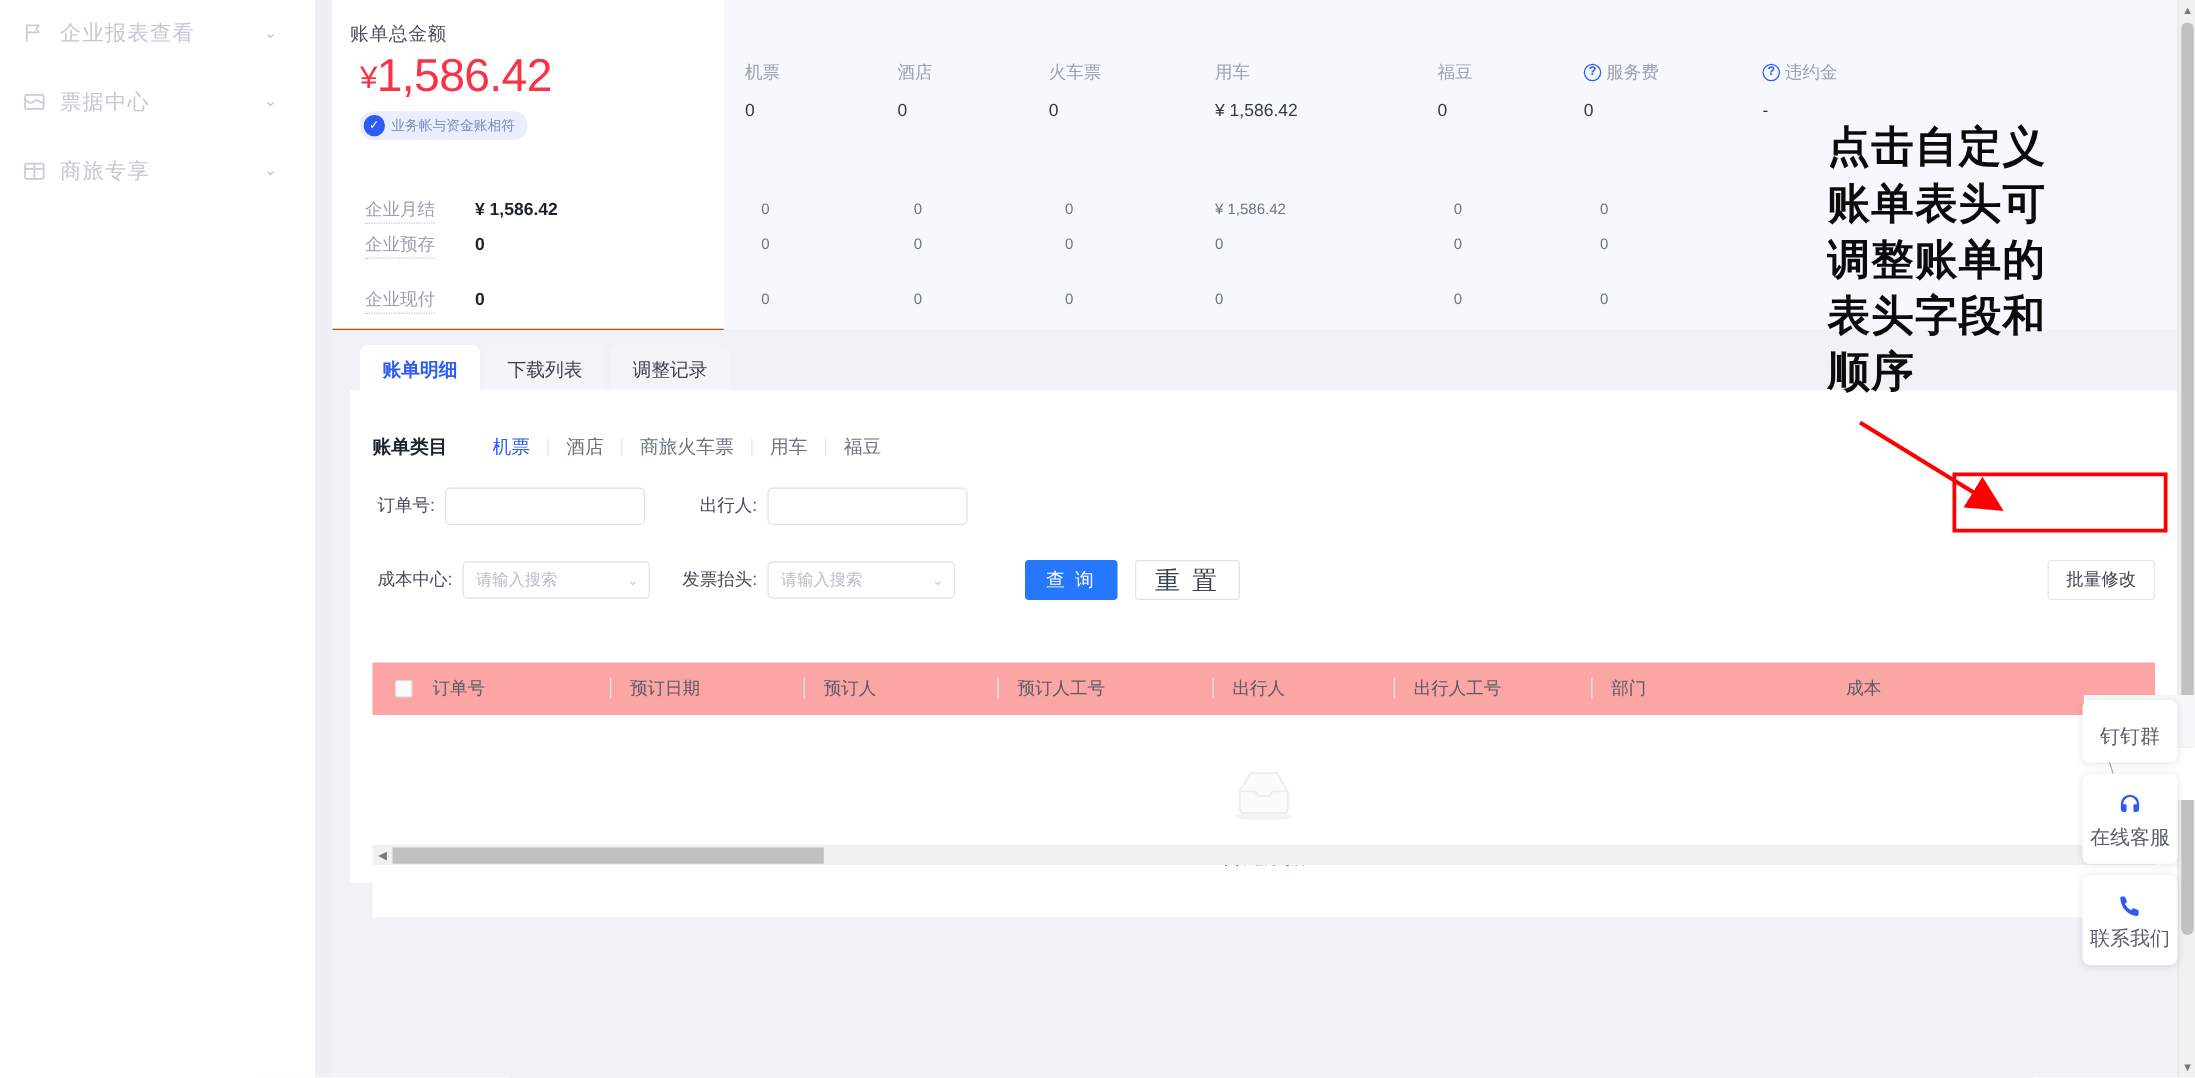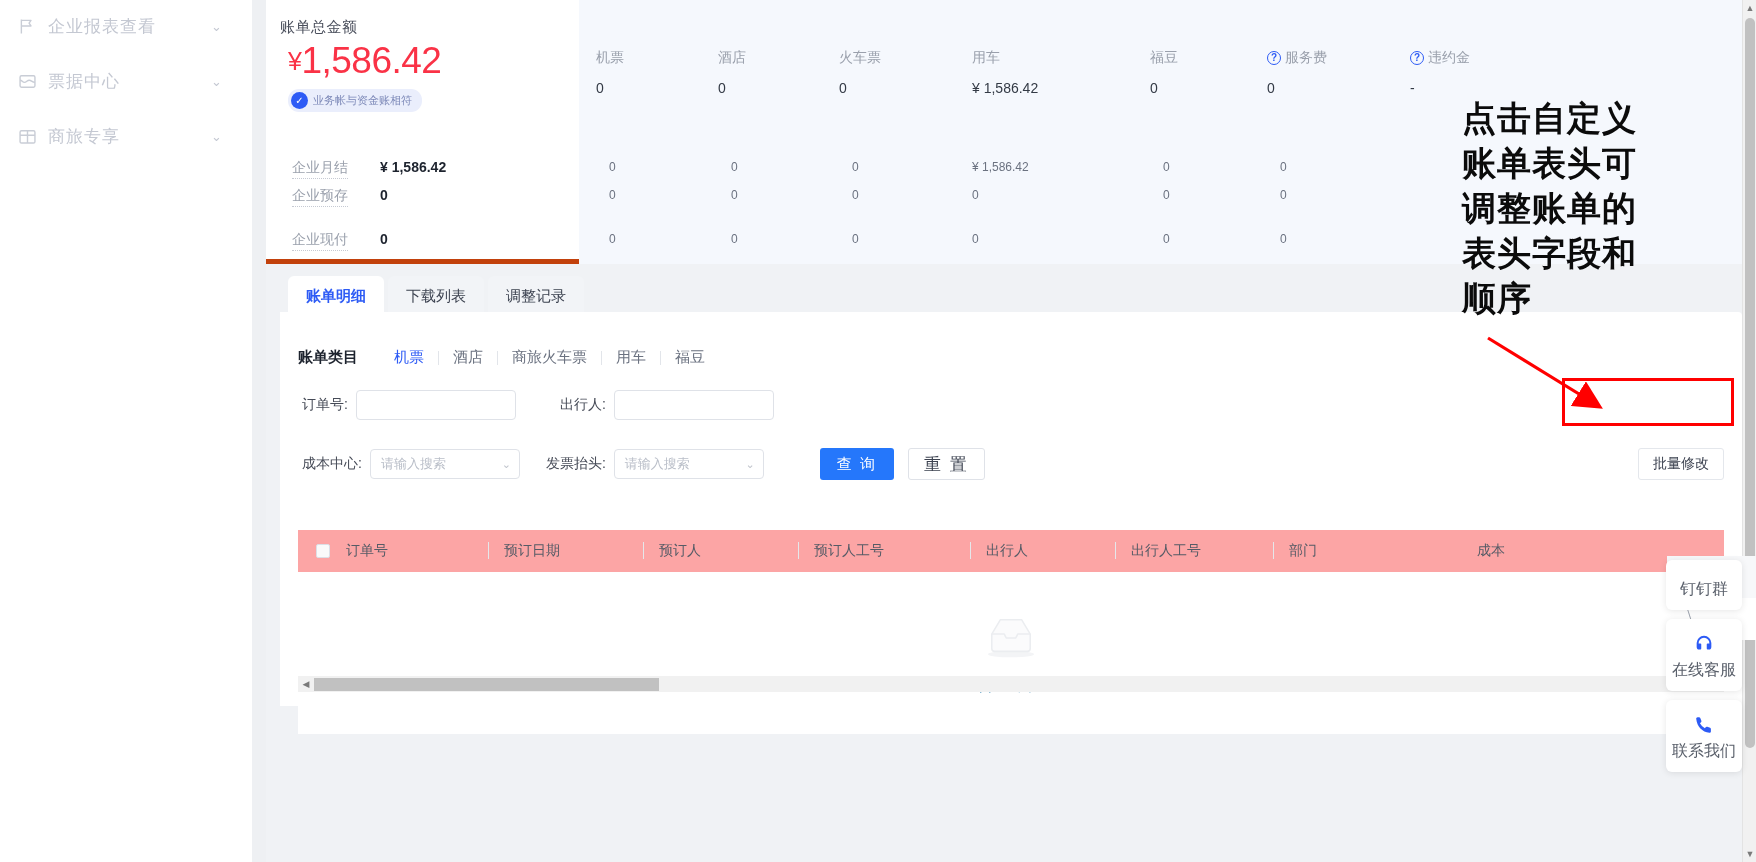--- a/index.html
+++ b/index.html
@@ -57,21 +57,21 @@
 
   .card {
     position: absolute; left: 0; top: 0; width: 1476px;
     background: #ffffff;
   }
 
   
   .summary {
     position: relative; width: 1476px; height: 264px;
     background: #ffffff;
-    border-bottom: 5px solid #c2410c;
+    border-bottom: 1px solid #c2410c;
   }
   .sum-left {
     position: absolute; left: 0; top: 0; width: 313px; height: 131px;
     padding: 18px 0 0 14px; background: #fff;
   }
   .sum-title { font-size: 15px; color: #4a4f5c; letter-spacing: .5px; }
   .sum-amount {
     margin-top: 4px; margin-left: 8px;
     font-size: 37px; color: #fa3246; font-weight: 400; line-height: 1.1;
     letter-spacing: -0.5px;
@@ -164,21 +164,21 @@
   }
   .f-select .chev { color: #c0c4cc; font-size: 11px; margin-left: 14px; }
   .btn-primary {
     height: 32px; min-width: 62px; padding: 0 17px; border: none; border-radius: 3px;
     background: #2577fb; color: #fff; font-size: 15px;
     display: flex; align-items: center; justify-content: center; font-family: inherit;
     letter-spacing: 2px;
   }
   .btn-plain {
     height: 32px; min-width: 62px; padding: 15px 15px; border: 1px solid #dfe2e8; border-radius: 3px;
-    background: #fff; color: #3c4250; font-size: 17px;
+    background: #fff; color: #3c4250; font-size: 20px;
     display: flex; align-items: center; justify-content: center; font-family: inherit;
     letter-spacing: 2px;
   }
   .btn-ghost {
     height: 32px; padding: 0 14px; border: 1px solid #e4e7ec; border-radius: 3px;
     background: #fff; color: #3c4250; font-size: 14px;
     display: flex; align-items: center; justify-content: center; font-family: inherit;
   }
 
   

